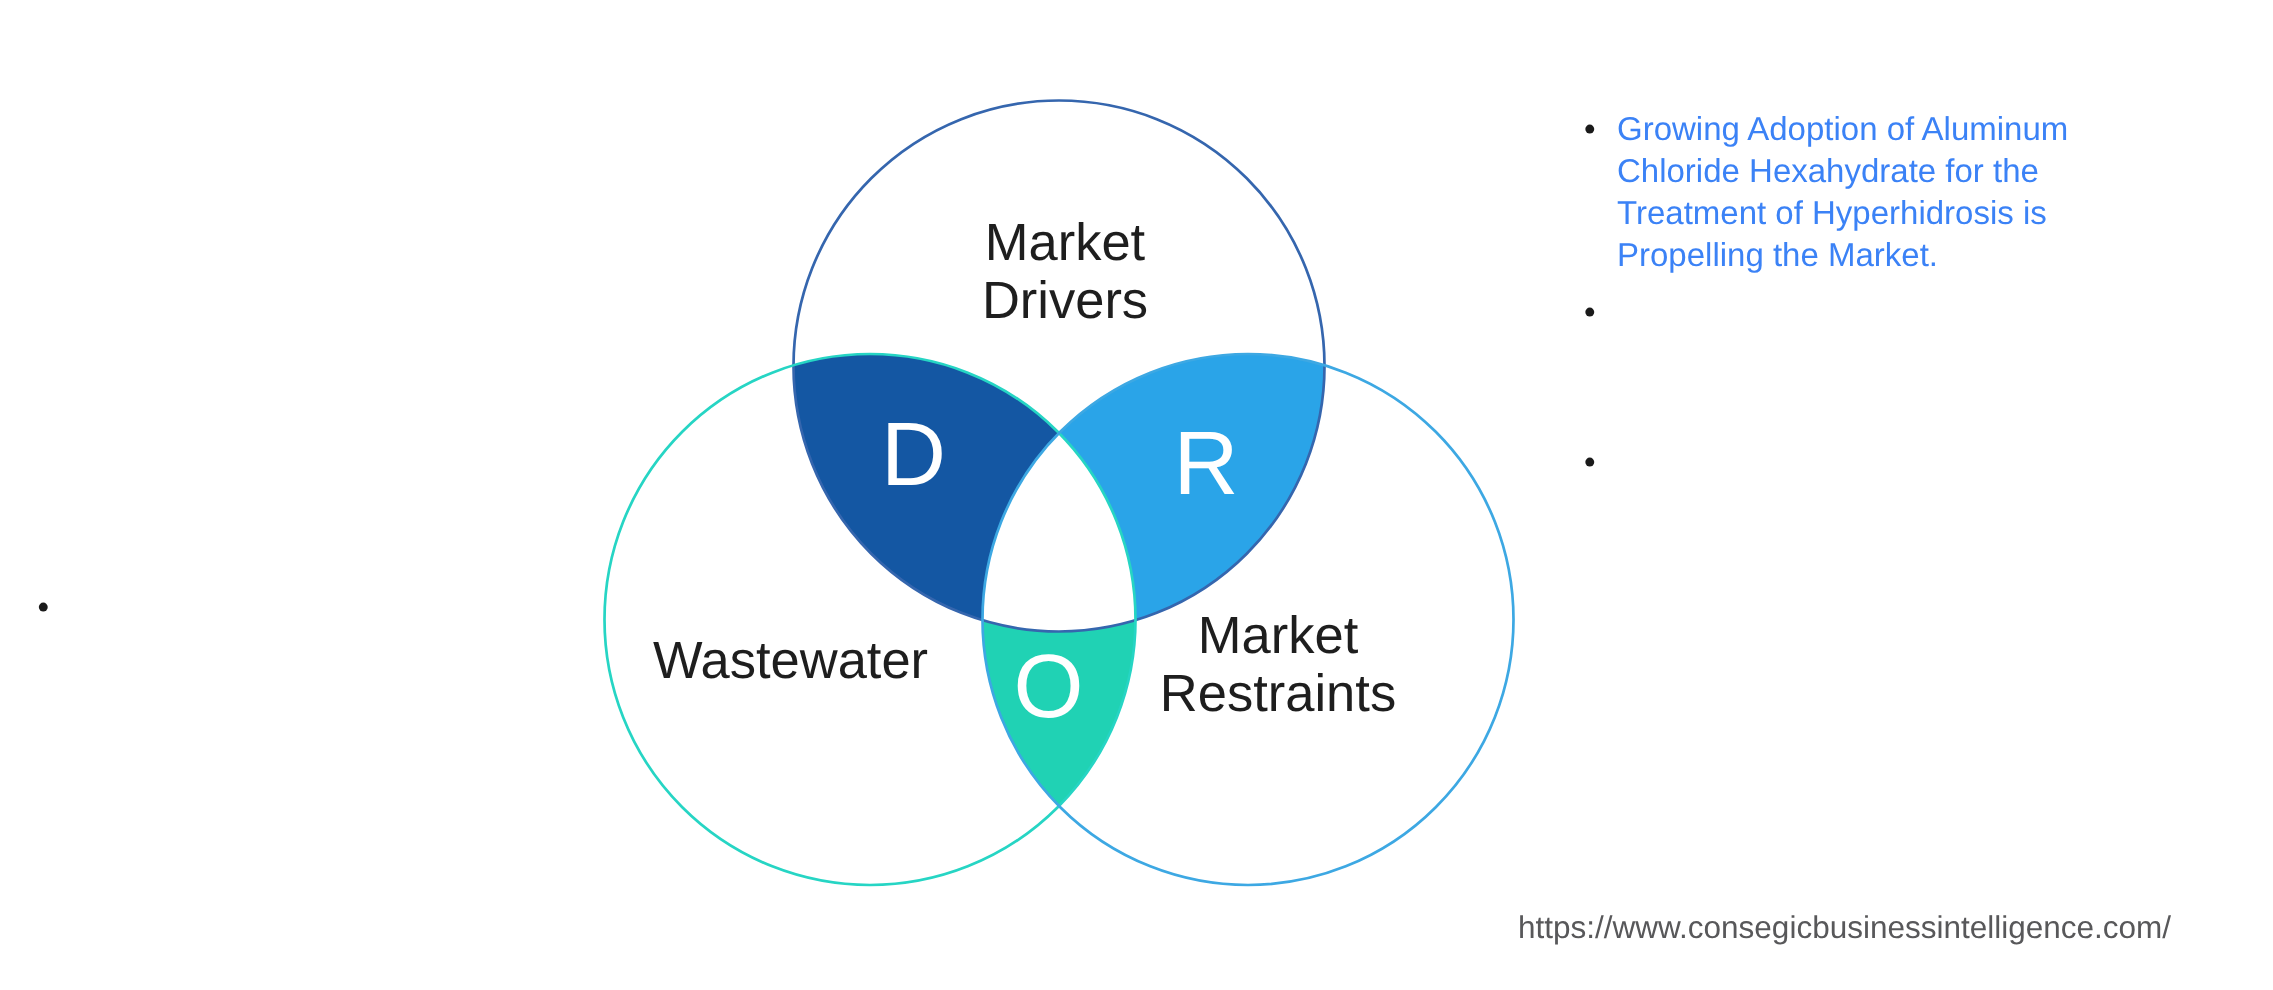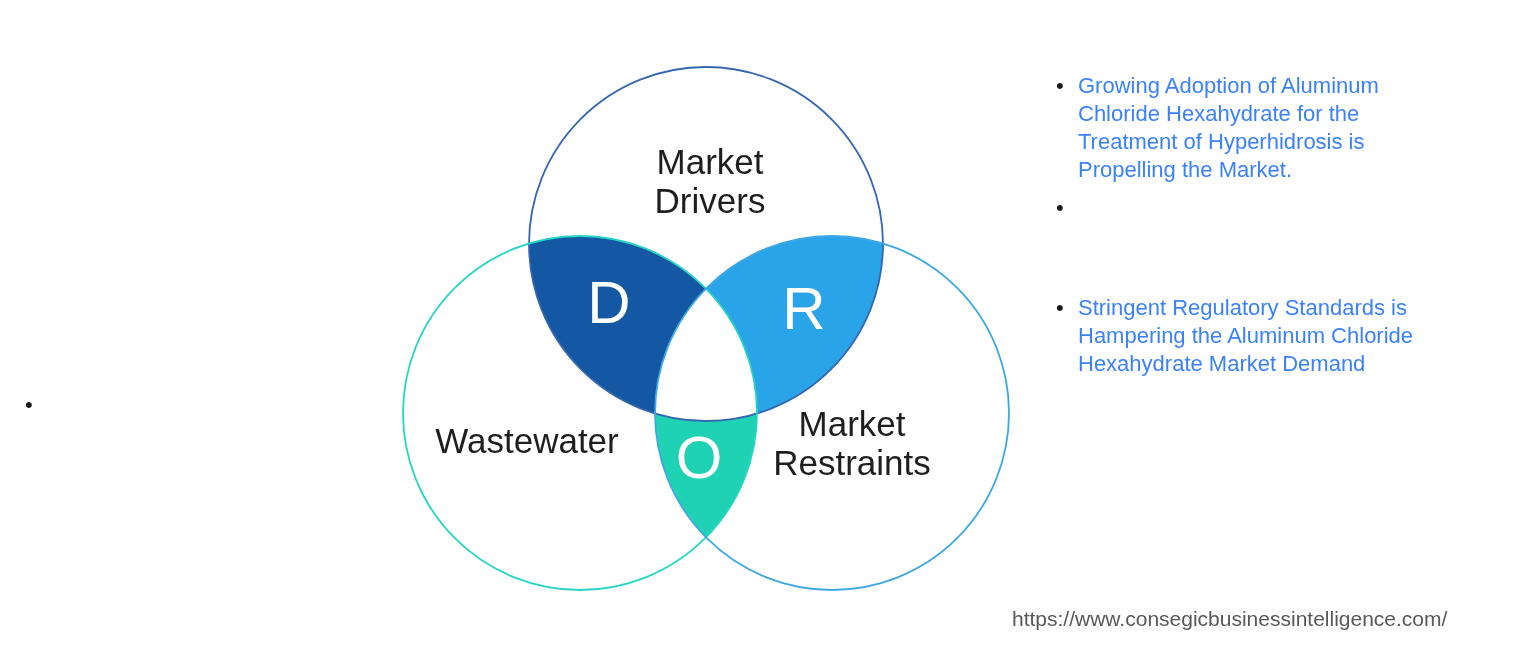--- a/index.html
+++ b/index.html
@@ -134,21 +134,18 @@
       <span class="note-text">Growing Adoption of Aluminum
 Chloride Hexahydrate for the
 Treatment of Hyperhidrosis is
 Propelling the Market.</span>
     </div>
     <div class="note-item">
       <span class="note-dot">•</span>
     </div>
     <div class="note-item spaced">
       <span class="note-dot">•</span>
-      <span class="note-text">Stringent Regulatory Standards is
-Hampering the Aluminum Chloride
-Hexahydrate Market Demand</span>
     </div>
   </div>
 
   <div class="source-url">https://www.consegicbusinessintelligence.com/</div>
 
 </div>
 
 </body></html>

